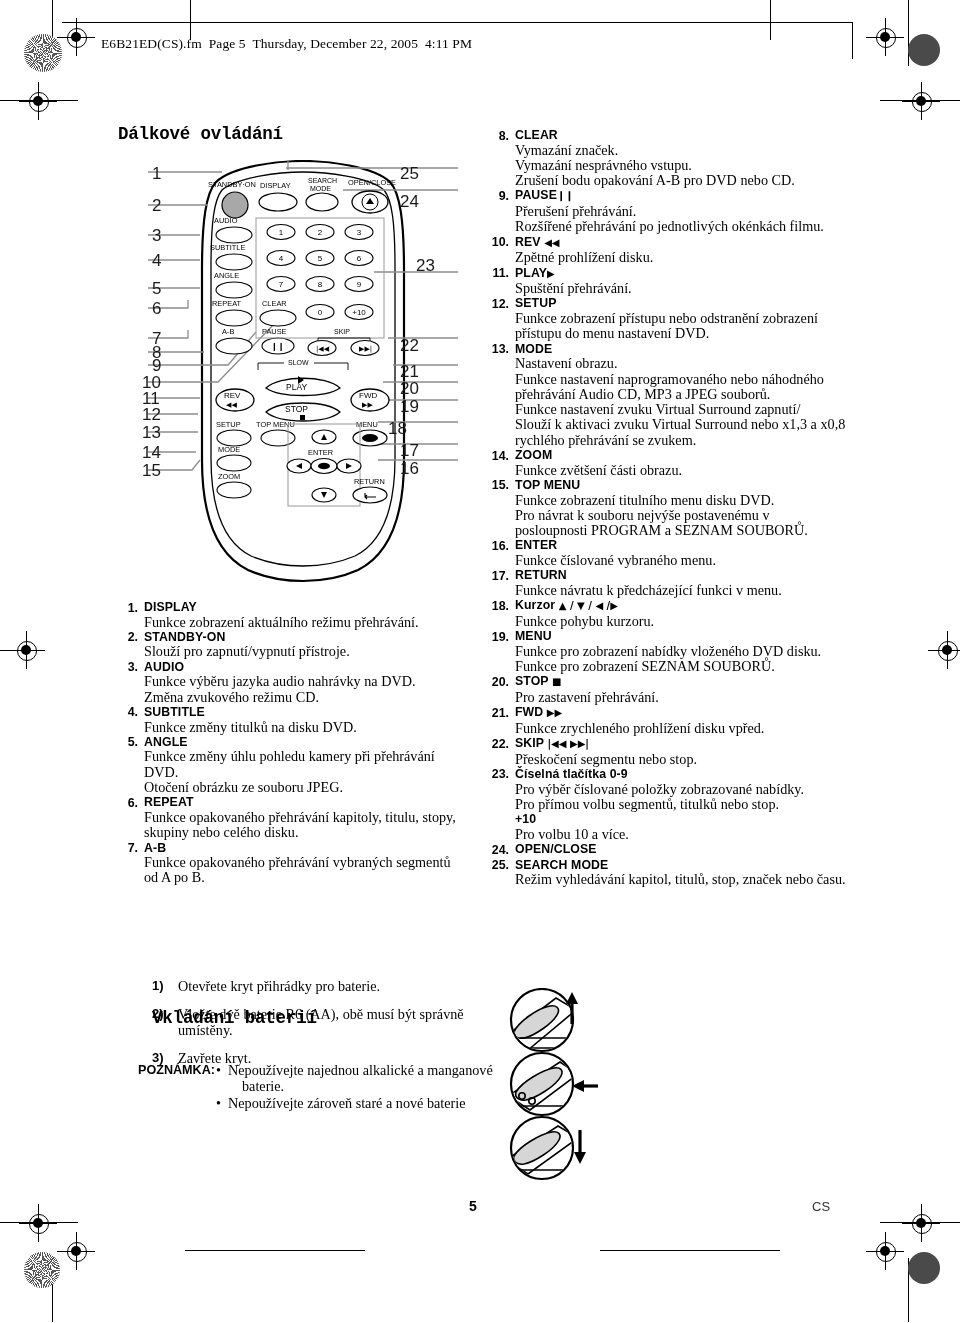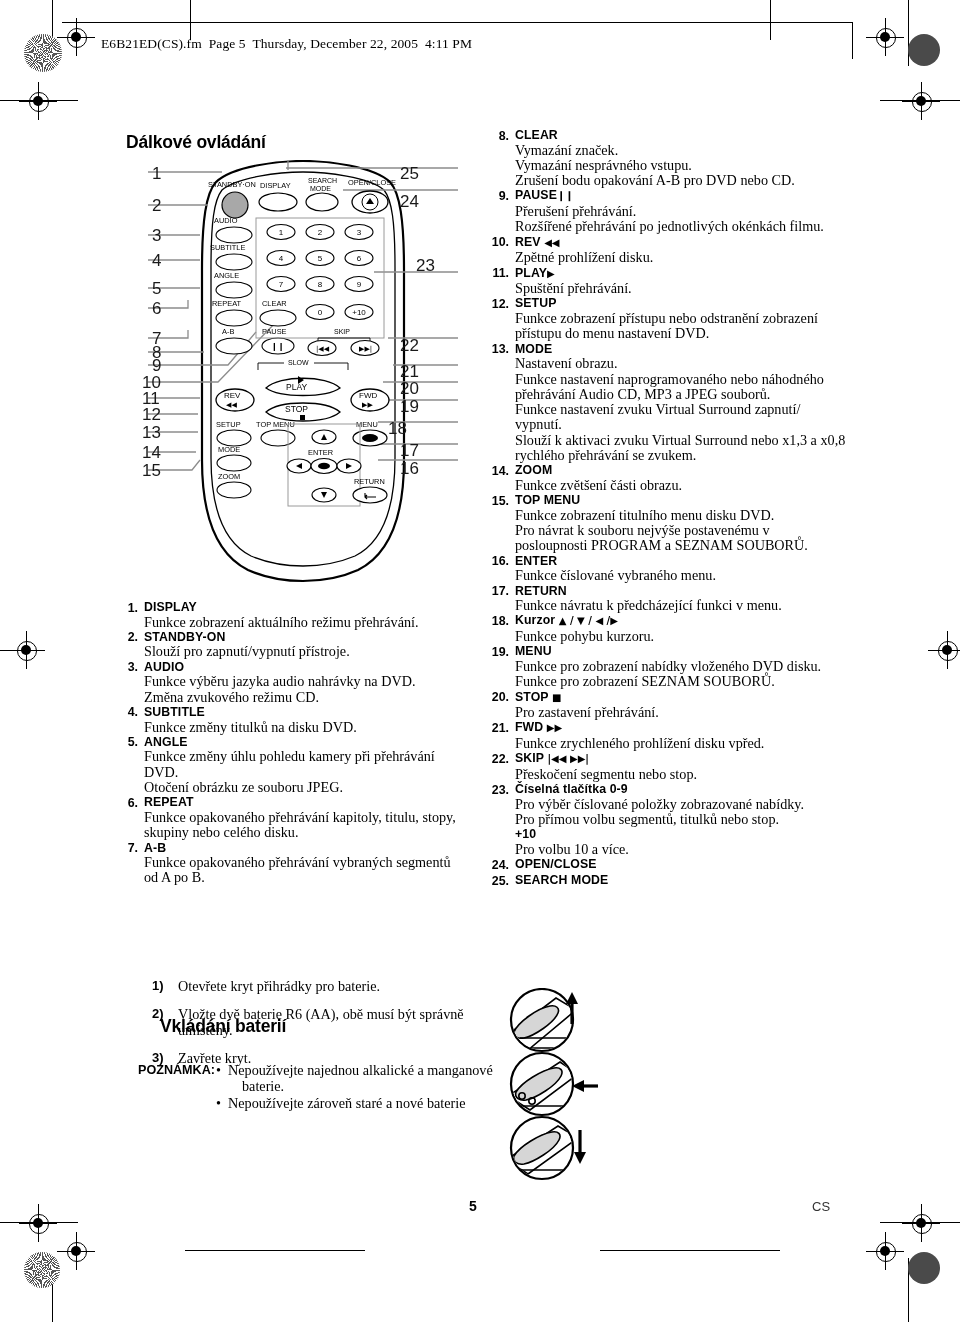--- a/index.html
+++ b/index.html
@@ -15,21 +15,21 @@
   .cropline{position:absolute;background:#000;}
   .halftone{position:absolute;border-radius:50%;}
   .halftone.h1{background:repeating-conic-gradient(#555 0 3deg,#fff 3deg 6deg);}
   .halftone.h2{background:#4a4a4a;}
 
   
   .slug{position:absolute;left:101px;top:36px;font-size:13.5px;font-family:"Liberation Serif",serif;white-space:pre;letter-spacing:.1px;}
   .slugbox{position:absolute;left:62px;top:22px;width:790px;height:36px;border-top:1px solid #000;border-right:1px solid #000;}
 
   
-  h1.sec{position:absolute;margin:8px;font-family:Liberation Sans, sans-serif;font-weight:bold;font-size:17.5px;letter-spacing:-.2px;}
+  h1.sec{position:absolute;margin:0;font-family:Liberation Mono, monospace;font-weight:bold;font-size:17.5px;letter-spacing:-.2px;}
 
   
   .list{position:absolute;font-size:13.6px;line-height:15.2px;}
   .li{display:flex;margin-bottom:0px;}
   .li .num{font-family:"Liberation Sans",sans-serif;font-weight:bold;font-size:12.4px;width:22px;text-align:right;flex:0 0 22px;padding-right:6px;box-sizing:content-box;padding-top:.5px;}
   .li .body{flex:1;}
   .li .ttl{font-family:"Liberation Sans",sans-serif;font-weight:bold;font-size:12.3px;letter-spacing:.1px;display:block;line-height:14.6px;}
   .li .dsc{display:block;font-family:"Liberation Serif",serif;font-size:14.2px;line-height:15.3px;}
   .glyph{font-family:"DejaVu Sans",sans-serif;font-size:10px;letter-spacing:0px;}
 
@@ -444,21 +444,20 @@
     </div>
 
     <div class="li">
       <span class="num">13.</span>
       <span class="body">
         <span class="ttl">MODE</span>
         <span class="dsc">Nastavení obrazu.</span>
         <span class="dsc">Funkce nastavení naprogramovaného nebo náhodného</span>
         <span class="dsc">přehrávání Audio CD, MP3 a JPEG souborů.</span>
         <span class="dsc">Funkce nastavení zvuku Virtual Surround zapnutí/</span>
-        <span class="dsc">vypnutí.</span>
         <span class="dsc">Slouží k aktivaci zvuku Virtual Surround nebo x1,3 a x0,8</span>
         <span class="dsc">rychlého přehrávání se zvukem.</span>
       </span>
     </div>
 
     <div class="li">
       <span class="num">14.</span>
       <span class="body">
         <span class="ttl">ZOOM</span>
         <span class="dsc">Funkce zvětšení části obrazu.</span>
@@ -547,20 +546,21 @@
       <span class="num">24.</span>
       <span class="body">
         <span class="ttl">OPEN/CLOSE</span>
       </span>
     </div>
 
     <div class="li">
       <span class="num">25.</span>
       <span class="body">
         <span class="ttl">SEARCH MODE</span>
+        <span class="dsc">Režim vyhledávání kapitol, titulů, stop, značek nebo času.</span>
       </span>
     </div>
 
   </div>
 
   <h1 class="sec" style="left:152px;top:1008px;">Vkládání baterií</h1>
 
   <div class="bat" style="left:152px;top:978px;width:360px;">
     <div class="row">
       <span class="bnum">1)</span>

